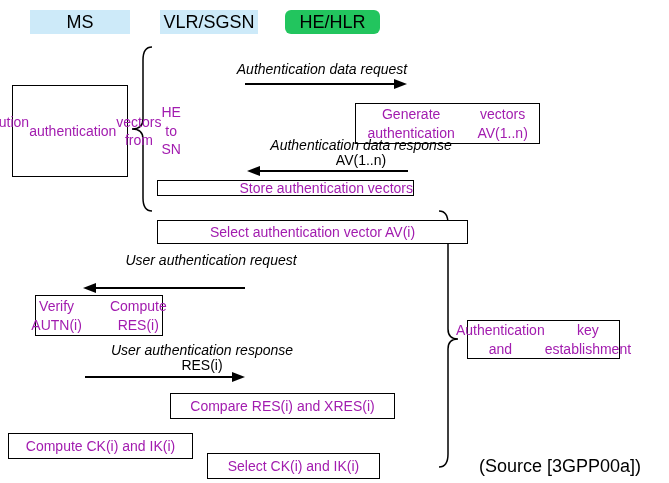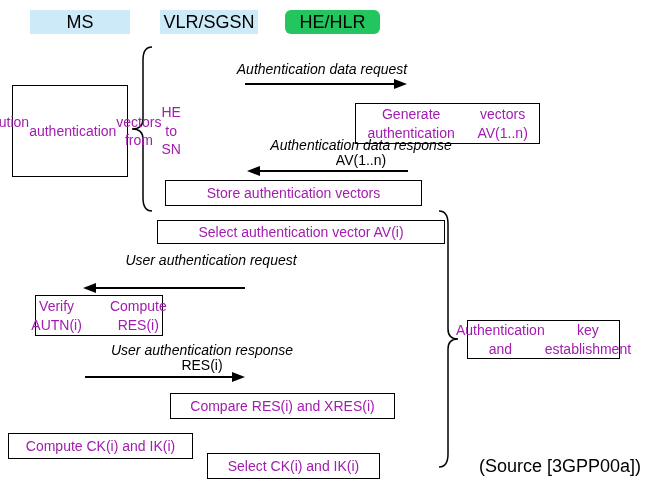--- a/index.html
+++ b/index.html
@@ -61,25 +61,25 @@
 
   <div class="msg" style="left:256px; top:138px;">
     <div class="cap">Authentication data response</div>
     <div>AV(1..n)</div>
   </div>
   <div class="arrow" style="left:247px; top:165px; width:161px;">
     <div class="head-l"></div>
     <div class="line"></div>
   </div>
 
-  <div class="box" style="left:165px; top:180px; width:257px; height:26px;">
+  <div class="box" style="left:157px; top:180px; width:257px; height:16px;justify-content:flex-end;">
     <span>Store authentication vectors</span>
   </div>
 
-  <div class="box" style="left:157px; top:220px; width:288px; height:24px;">
+  <div class="box" style="left:157px; top:220px; width:311px; height:24px;">
     <span>Select authentication vector AV(i)</span>
   </div>
 
   <div class="msg" style="left:106px; top:253px;">
     <div class="cap">User authentication request</div>
   </div>
   <div class="arrow" style="left:83px; top:282px; width:162px;">
     <div class="head-l"></div>
     <div class="line"></div>
   </div>

